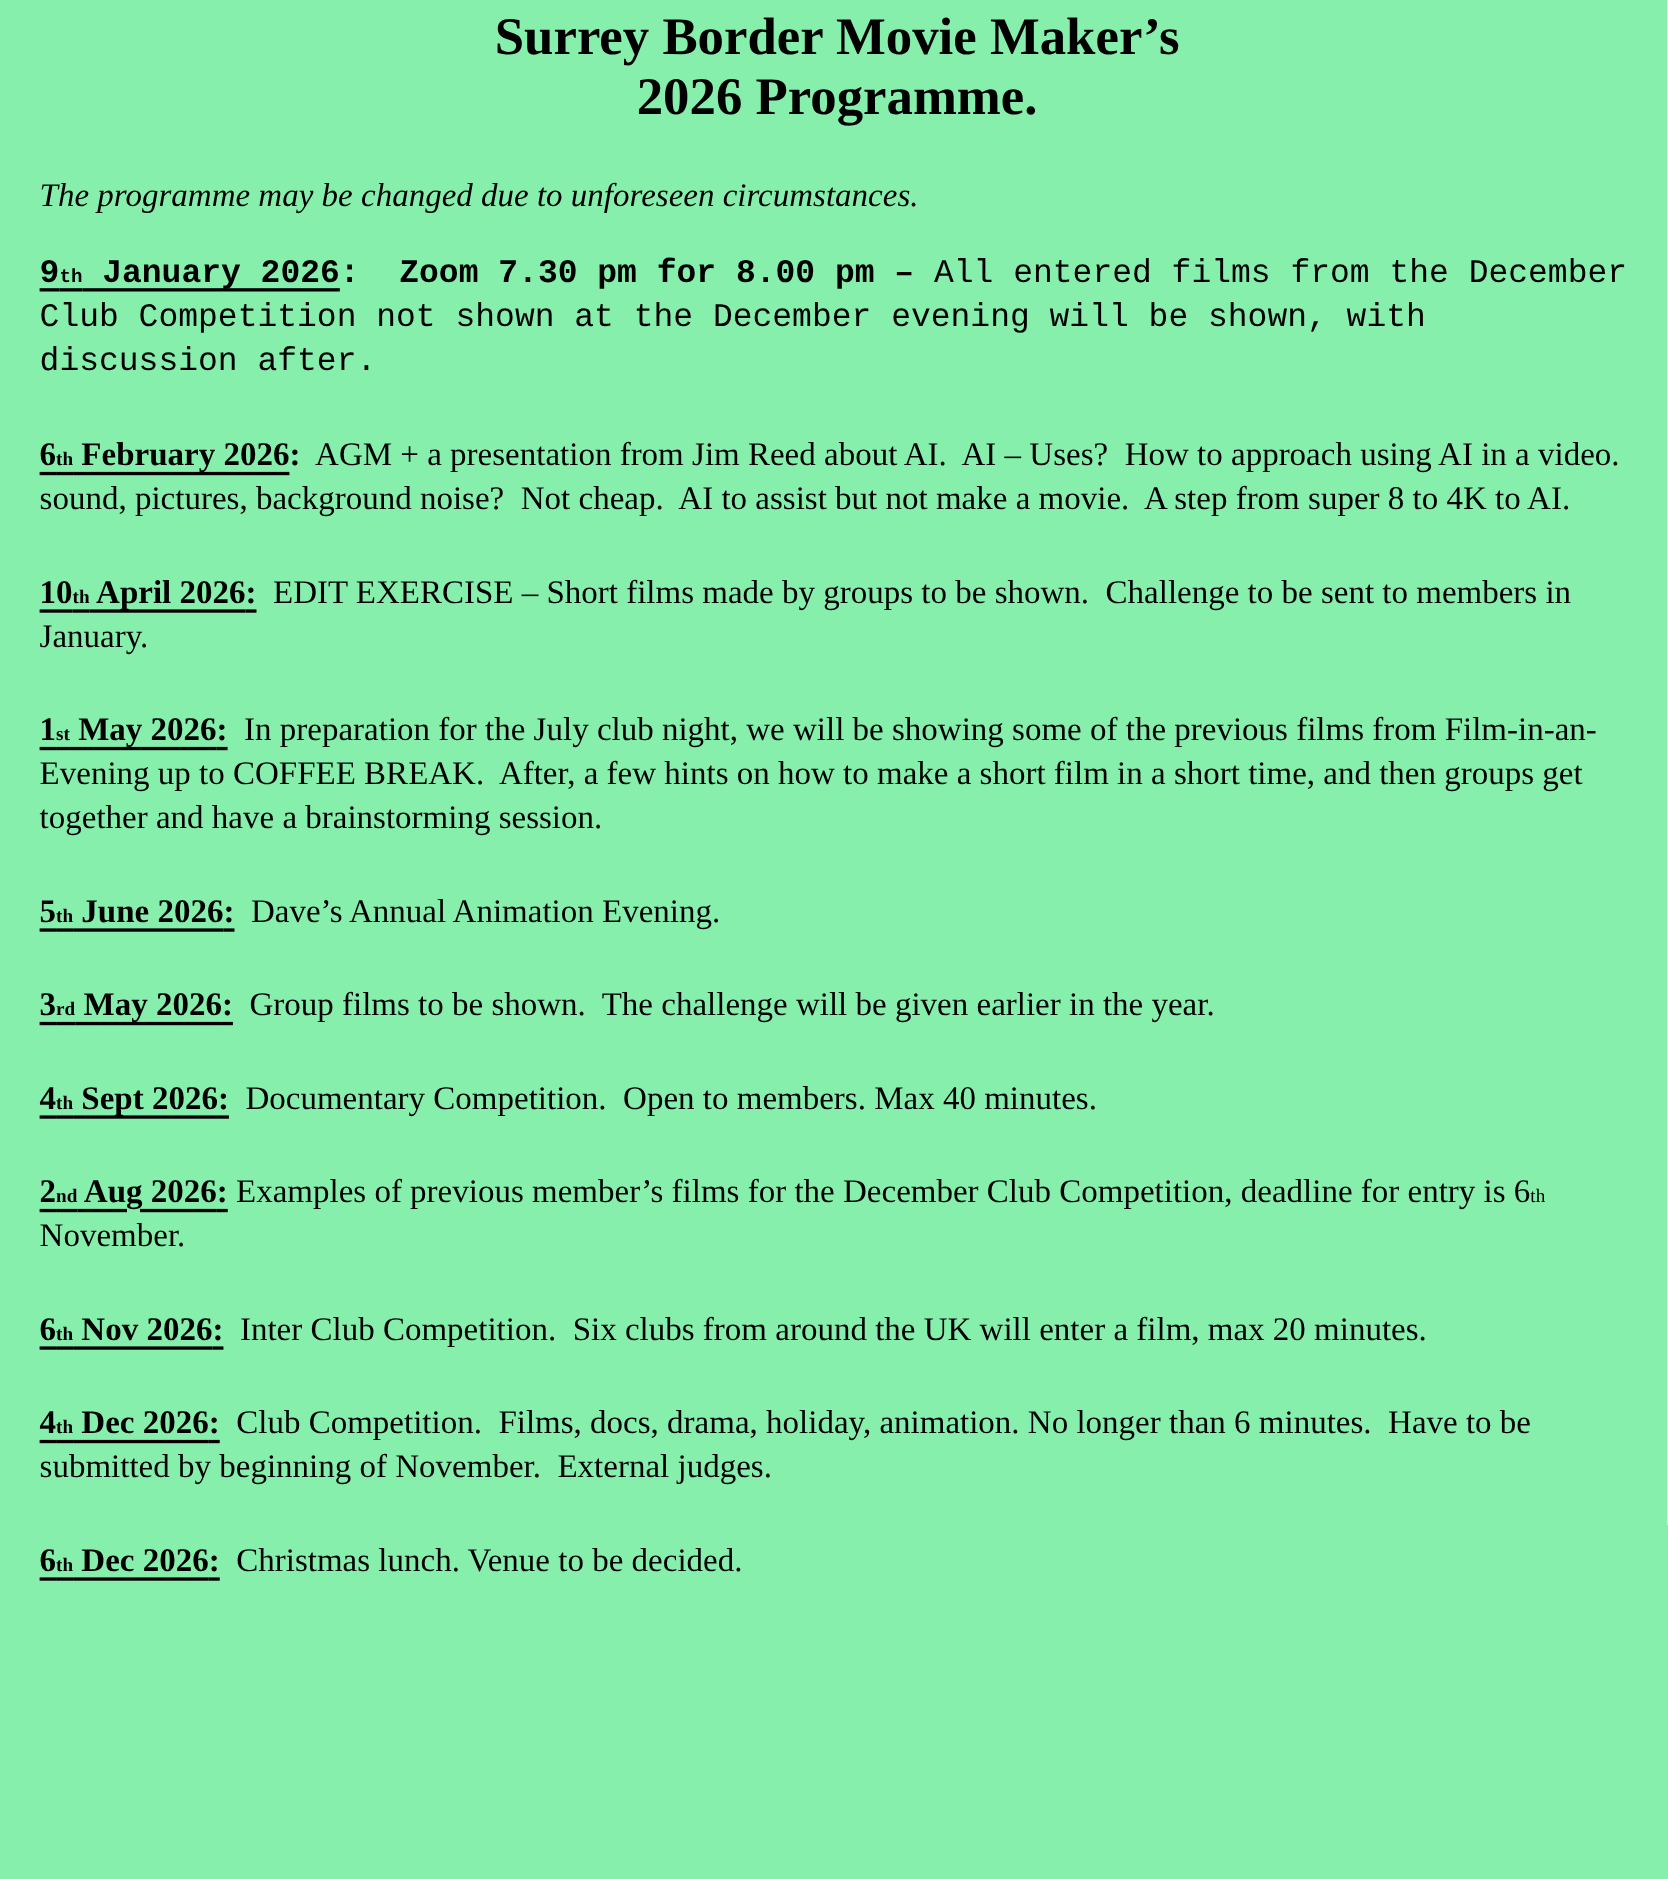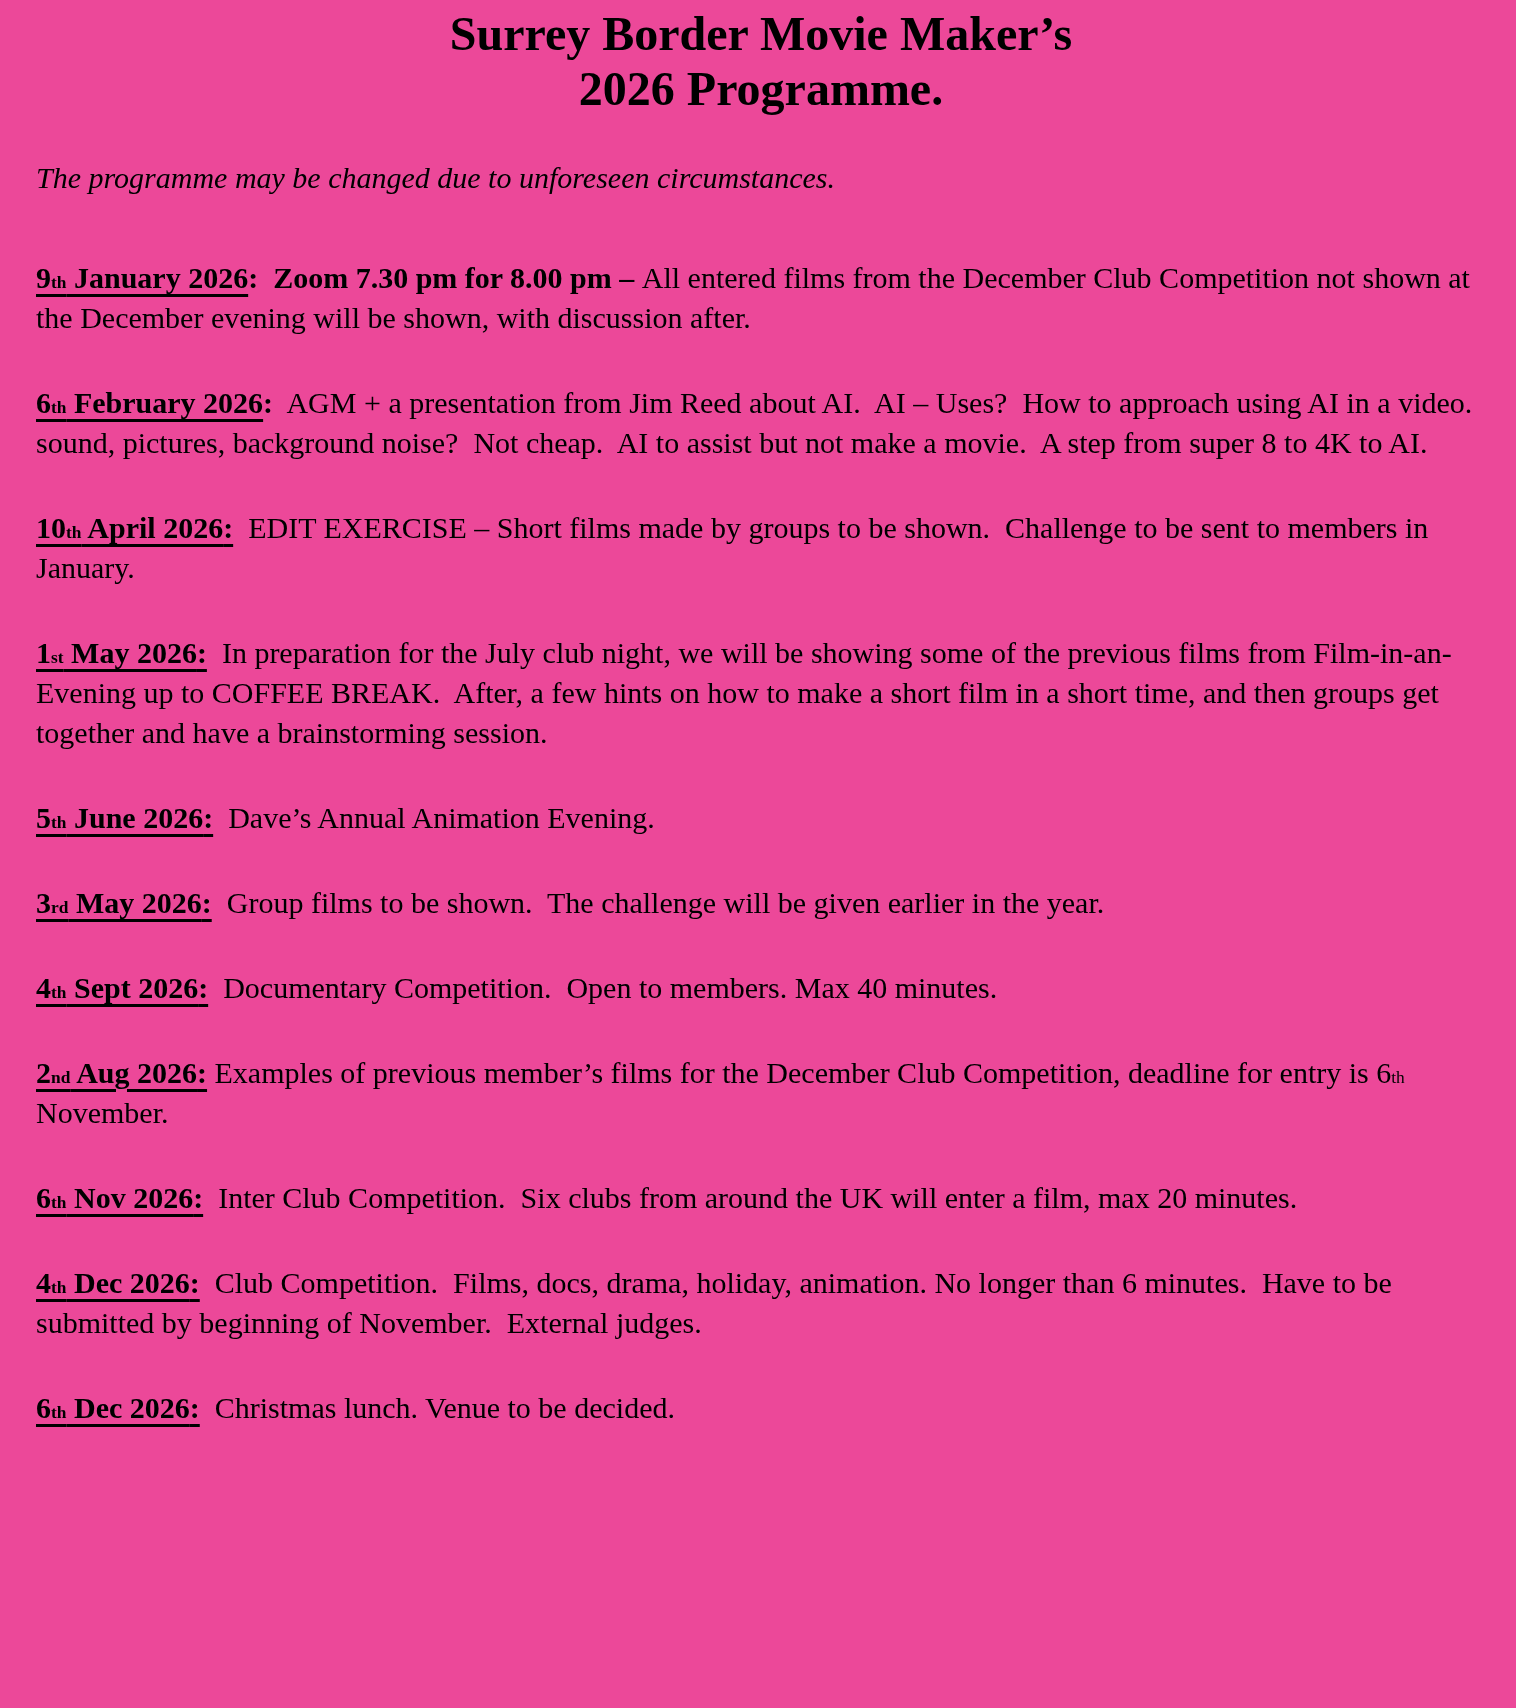--- a/index.html
+++ b/index.html
@@ -1,31 +1,31 @@
 <!DOCTYPE html>
 <html><head>
 <meta charset="utf-8">
 <style>
   html,body{margin:0;padding:0;background:#ffffff;}
   .page{
     width:1516px;height:1708px;box-sizing:border-box;
     padding:6px 30px 0 36px;overflow:hidden;
-    background:#ec4899;color:#000000;
+    background:#86efac;color:#000000;
     font-family:"Liberation Serif","DejaVu Serif",serif;
     font-size:30px;line-height:40px;
   }
   .title{
     text-align:center;font-weight:bold;
     font-size:48px;line-height:55px;margin:0;
   }
   .disclaimer{
     font-style:italic;margin:42px 0 0 0;
   }
   .entry{margin:45px 0 0 0;}
-  .entry.first{margin-top:60px;}
+  .entry.first{margin-top:31px;font-family:Liberation Mono, monospace;}
   .t{white-space:pre-wrap;}
   b.date{font-weight:bold;}
   u.du{
     text-decoration:underline;
     text-decoration-thickness:3px;
     text-underline-offset:6px;
   }
   sup.ord{
     font-size:58%;line-height:0;vertical-align:42%;
     white-space:pre-wrap;

